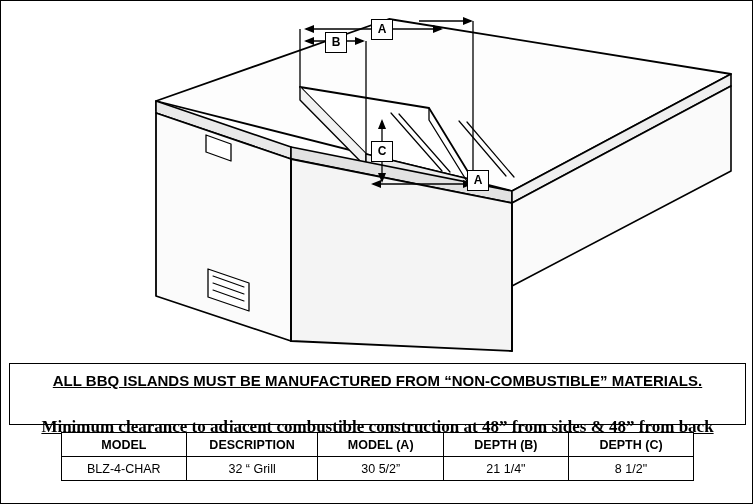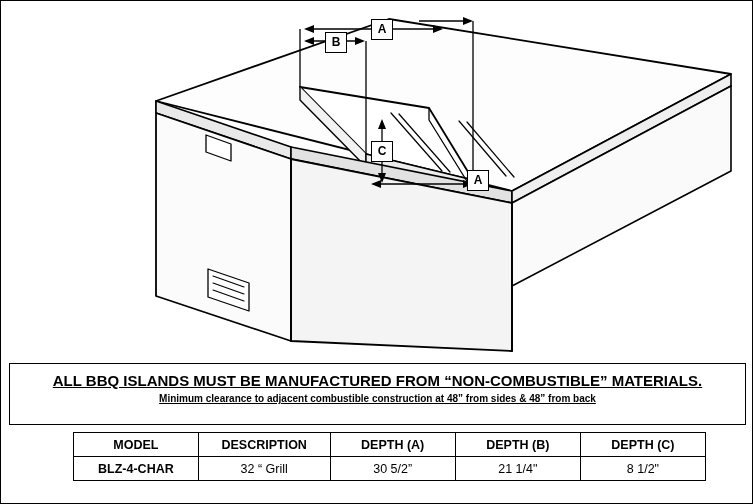--- a/index.html
+++ b/index.html
@@ -60,28 +60,29 @@
     text-align: center;
     font-weight: bold;
     text-decoration: underline;
     color: #000;
   }
   #notice-1 {
     font-size: 15px;
     margin-top: 8px;
   }
   #notice-2 {
-    font-size: 10px;
-    margin-top: 4px;
+    font-size: 17px;
+    margin-top: 28px;
+    font-family: Liberation Serif, serif;
   }
 
   
   #spec-table {
     position: absolute;
-    left: 72px;
+    left: 60px;
     top: 431px;
     width: 633px;
     border-collapse: collapse;
     background: #fff;
   }
   #spec-table th, #spec-table td {
     border: 1.5px solid #000;
     font-size: 12.5px;
     height: 23px;
     padding: 0 6px;
@@ -90,21 +91,21 @@
   #spec-table th {
     text-align: center;
     font-weight: bold;
   }
   #spec-table td {
     text-align: center;
     font-weight: normal;
   }
   #spec-table td.model-cell {
     text-align: center;
-    font-weight: bold;
+    font-weight: normal;
   }
   .col-model    { width: 126px; }
   .col-desc     { width: 126px; }
   .col-width    { width: 127px; }
   .col-depth    { width: 127px; }
   .col-height   { width: 127px; }
 </style>
 </head>
 <body>
 
@@ -188,21 +189,21 @@
   <div id="notices">
     <div id="notice-1" class="notice-line">ALL BBQ ISLANDS MUST BE MANUFACTURED FROM “NON-COMBUSTIBLE” MATERIALS.</div>
     <div id="notice-2" class="notice-line">Minimum clearance to adjacent combustible construction at 48”  from sides &amp; 48”  from back</div>
   </div>
 
   <table id="spec-table">
     <thead>
       <tr>
         <th class="col-model">MODEL</th>
         <th class="col-desc">DESCRIPTION</th>
-        <th class="col-width">DEPTH (A)</th>
+        <th class="col-width">MODEL (A)</th>
         <th class="col-depth">DEPTH (B)</th>
         <th class="col-height">DEPTH (C)</th>
       </tr>
     </thead>
     <tbody>
       <tr>
         <td class="model-cell">BLZ-4-CHAR</td>
         <td>32 “ Grill</td>
         <td>30 5/2”</td>
         <td>21 1/4"</td>

